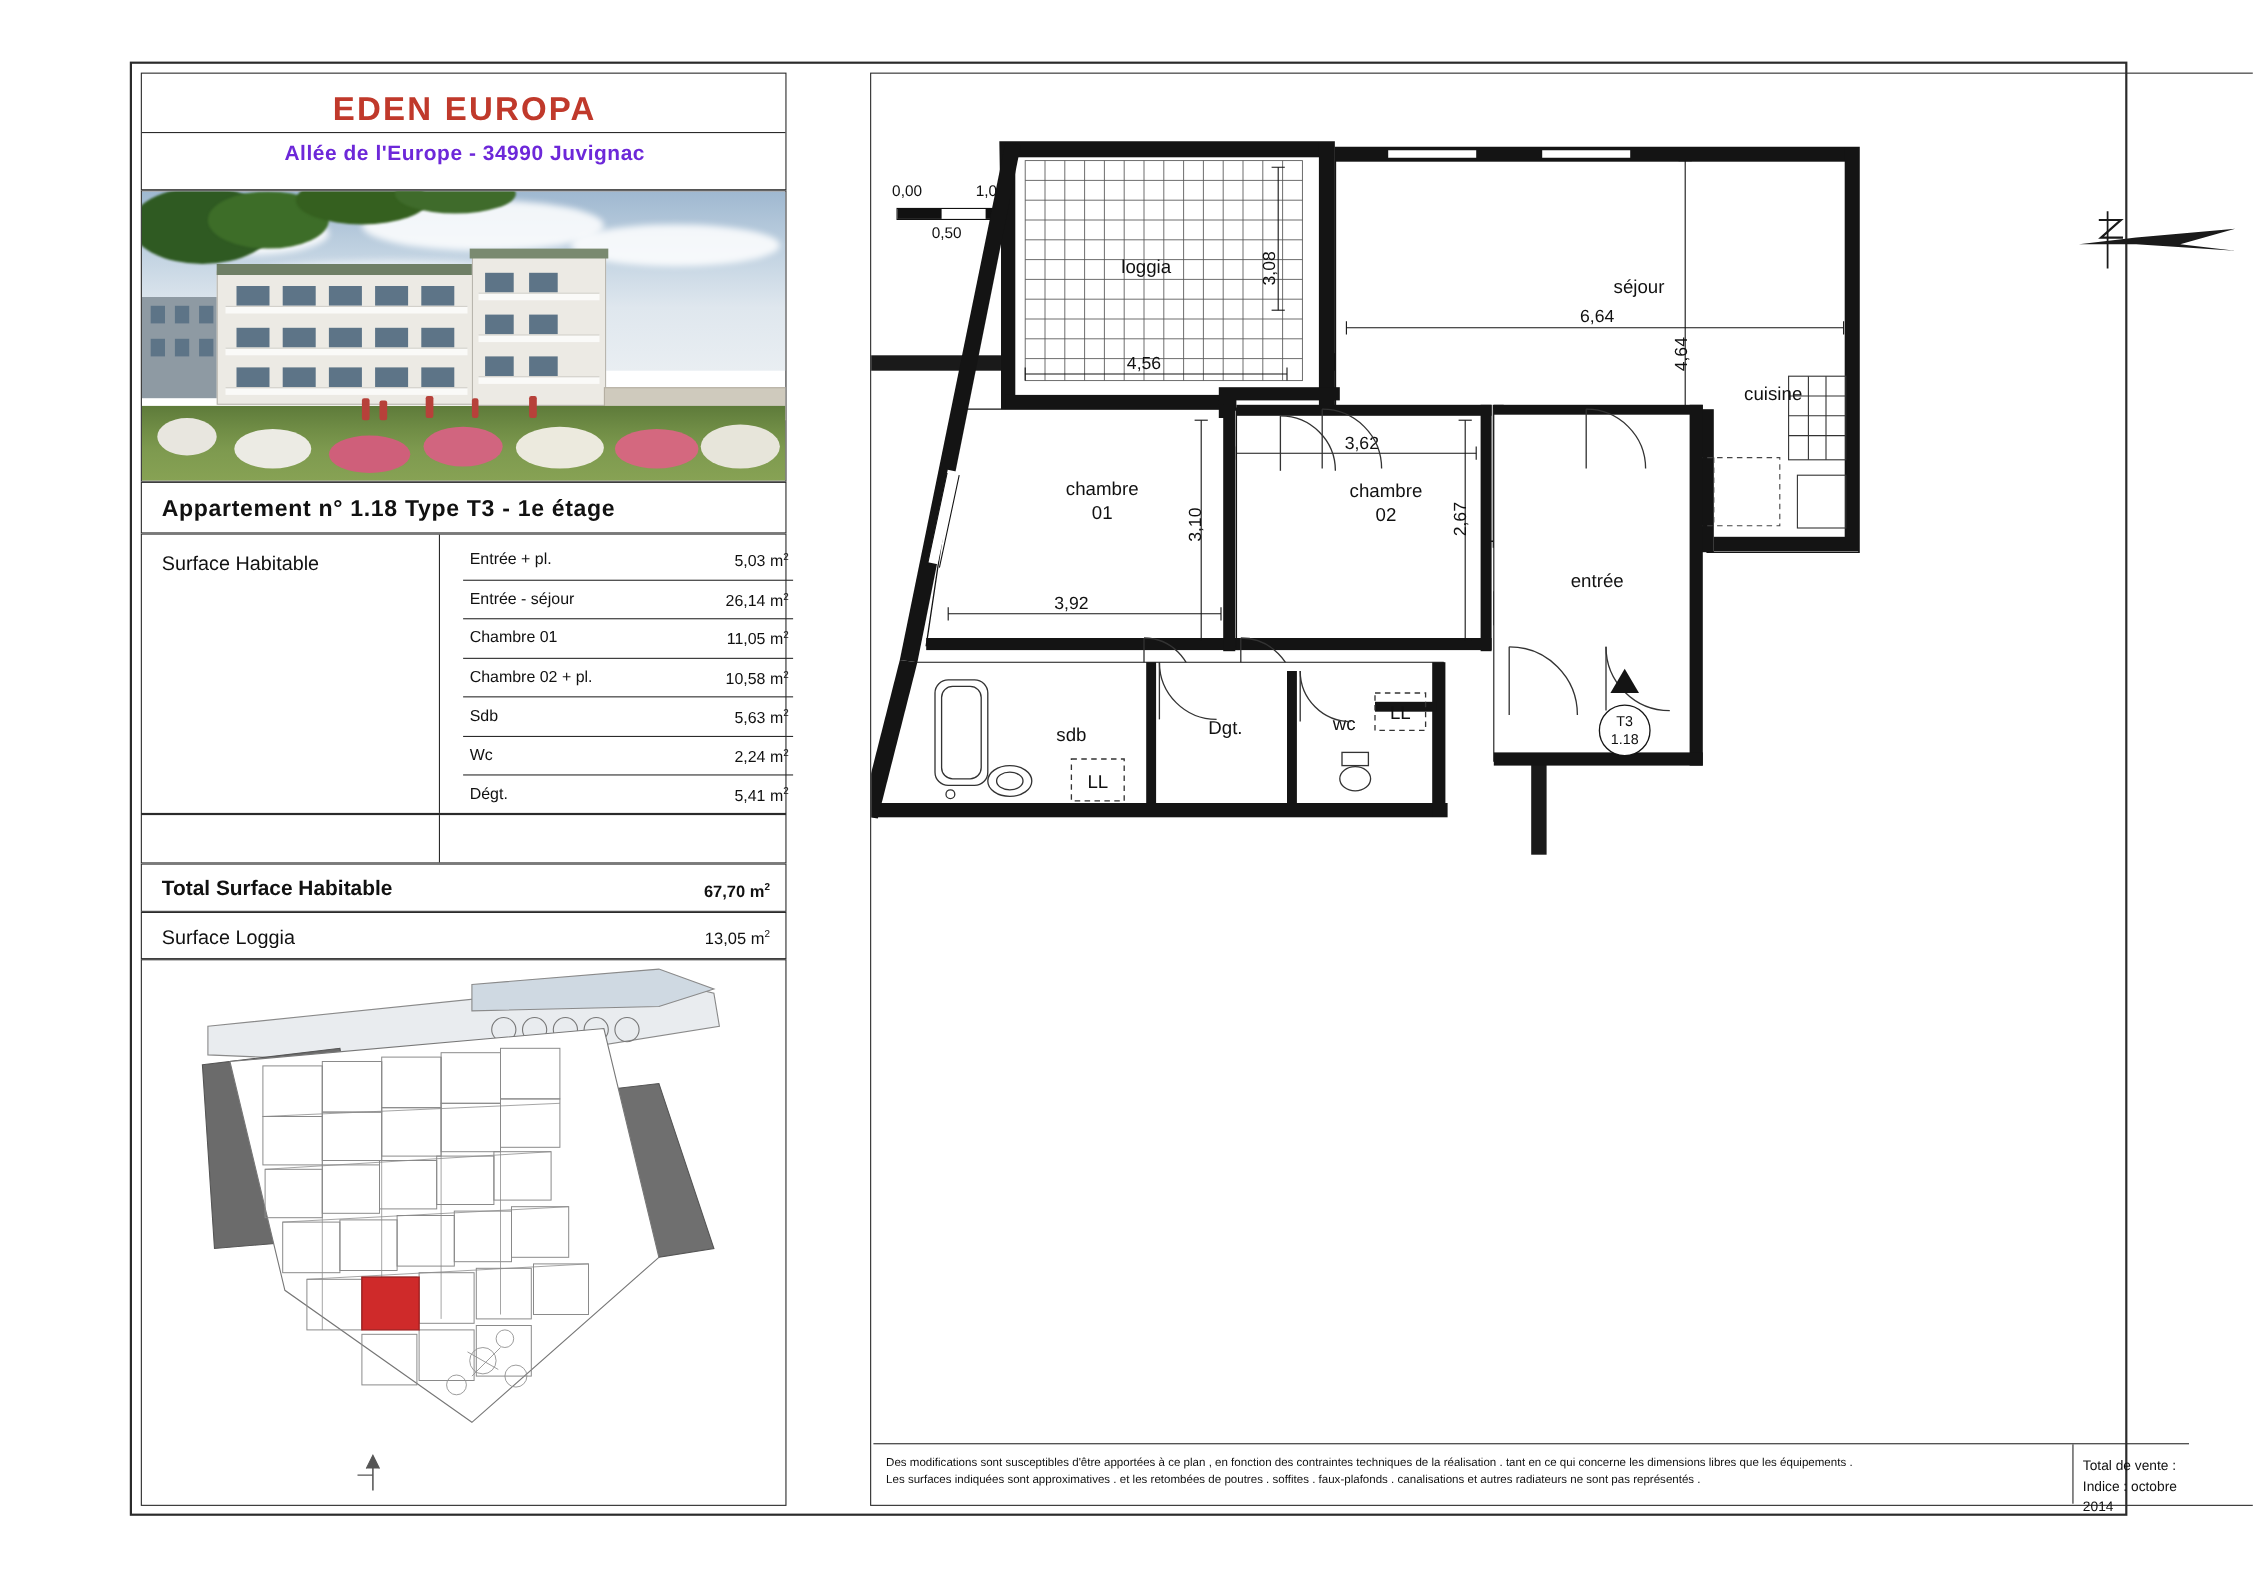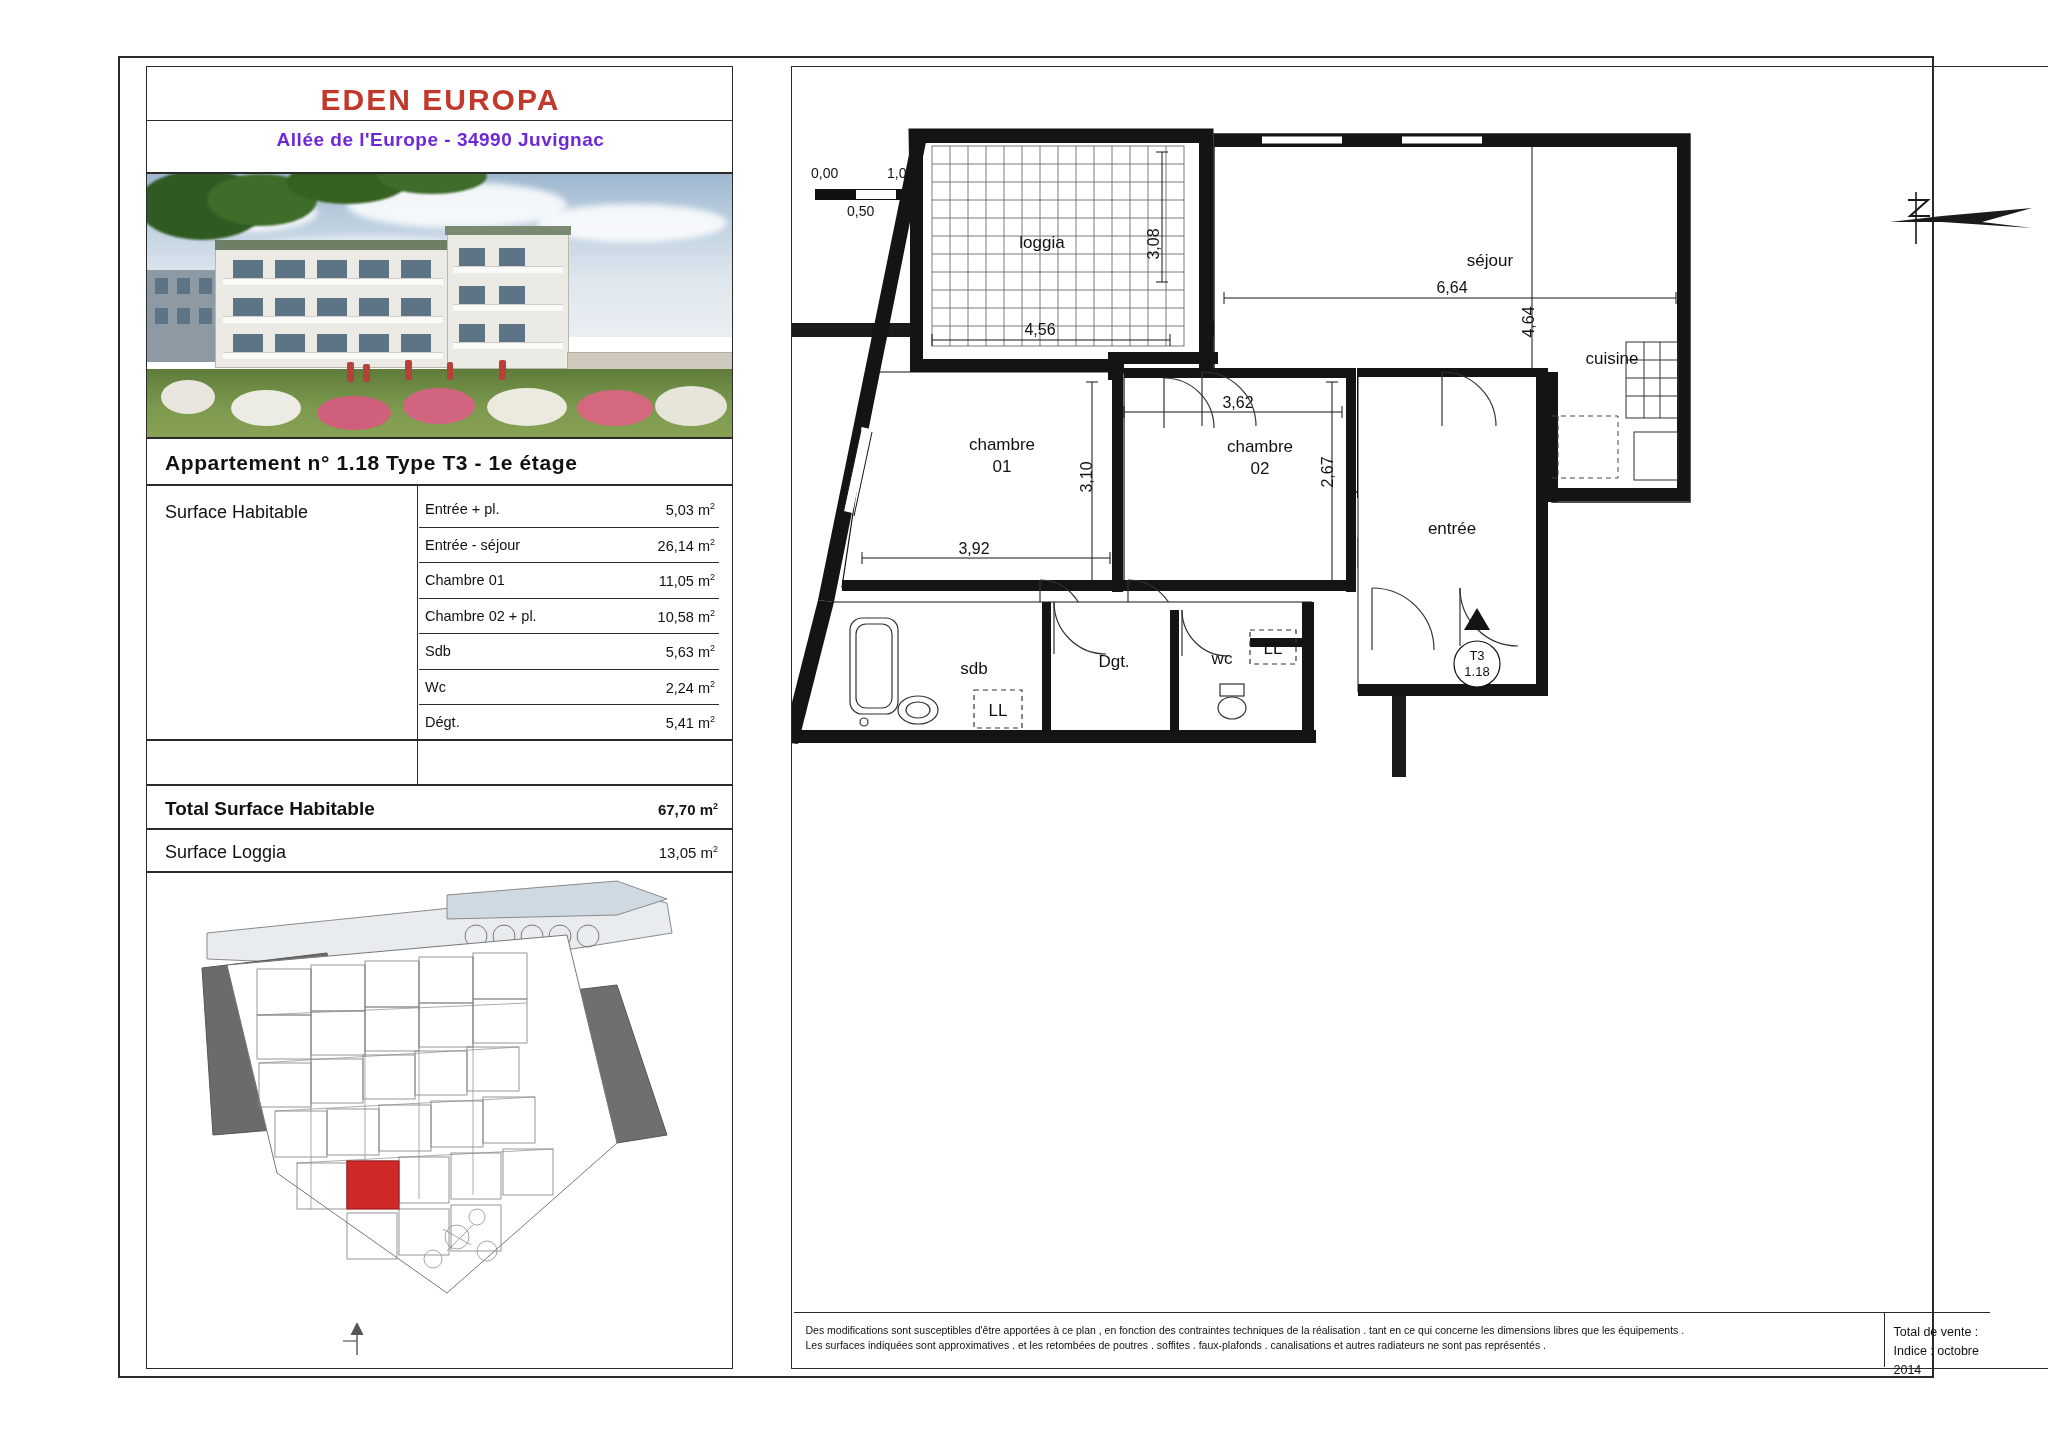--- a/index.html
+++ b/index.html
@@ -3,21 +3,21 @@
 <meta charset="utf-8">
 <style>
   html,body{margin:0;padding:0;background:#ffffff;}
   body{width:2048px;height:1447px;font-family:"Liberation Sans",sans-serif;color:#111;overflow:hidden;}
   #page{position:relative;width:2048px;height:1447px;background:#fff;}
 
   
   .outer-frame{position:absolute;left:118px;top:56px;width:1816px;height:1322px;border:2px solid #2b2b2b;box-sizing:border-box;}
 
   
-  .left-panel{position:absolute;left:146px;top:66px;width:587px;height:1171px;box-sizing:border-box;}
+  .left-panel{position:absolute;left:128px;top:66px;width:587px;height:1171px;box-sizing:border-box;}
   .box{position:absolute;box-sizing:border-box;border:1.5px solid #2b2b2b;background:#fff;}
 
   
   .titleblock{left:0;top:0;width:587px;height:107px;}
   .proj-name{position:absolute;left:0;top:16px;width:587px;text-align:center;font-size:30px;font-weight:bold;color:#c0392b;letter-spacing:2px;}
   .proj-addr{position:absolute;left:0;top:62px;width:587px;text-align:center;font-size:19px;font-weight:bold;color:#6d28d9;letter-spacing:.5px;}
   .tb-divider{position:absolute;left:0;top:53px;width:585px;height:0;border-top:1.5px solid #2b2b2b;}
 
   
   .photobox{left:0;top:107px;width:587px;height:265px;overflow:hidden;}
@@ -36,21 +36,21 @@
   .person{position:absolute;background:#b7413a;border-radius:2px;}
   .wall{position:absolute;background:#cfcabd;border:1px solid #b5afa2;}
 
   
   .aptbox{left:0;top:372px;width:587px;height:47px;}
   .apttext{position:absolute;left:18px;top:12px;font-size:21px;font-weight:bold;letter-spacing:.6px;}
 
   
   .surfbox{left:0;top:419px;width:587px;height:255px;}
   .surf-title{position:absolute;left:18px;top:16px;font-size:18px;}
-  .surf-table{position:absolute;left:272px;top:6px;width:300px;}
+  .surf-table{position:absolute;left:272px;top:6px;width:300px;padding-left:20px;}
   .surf-row{position:relative;height:34.5px;border-bottom:1px solid #2b2b2b;}
   .surf-row:last-child{border-bottom:none;}
   .surf-label{position:absolute;left:6px;top:9px;font-size:14.5px;}
   .surf-val{position:absolute;right:4px;top:9px;font-size:14.5px;text-align:right;}
   .surf-val sup{font-size:9px;}
 
   .emptybox{left:0;top:674px;width:587px;height:45px;}
 
   .totalbox{left:0;top:719px;width:587px;height:44px;}
   .total-label{position:absolute;left:18px;top:12px;font-size:19px;font-weight:bold;}

